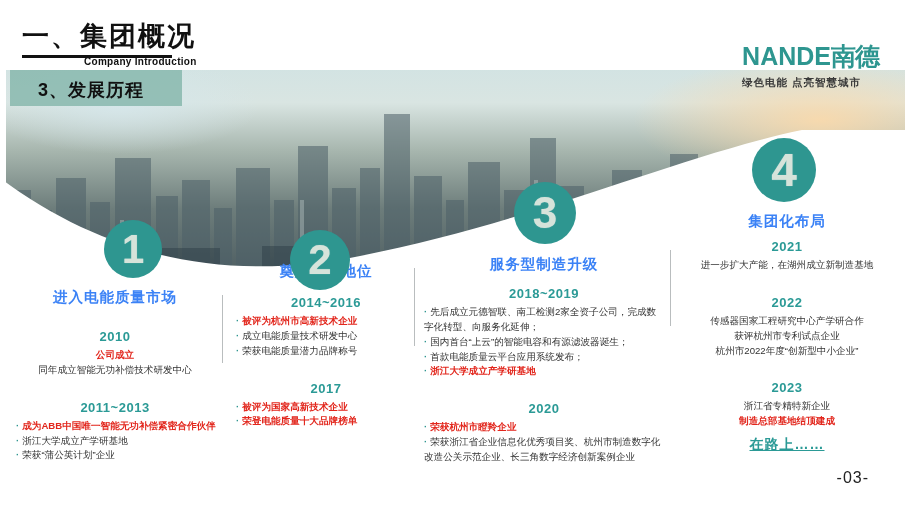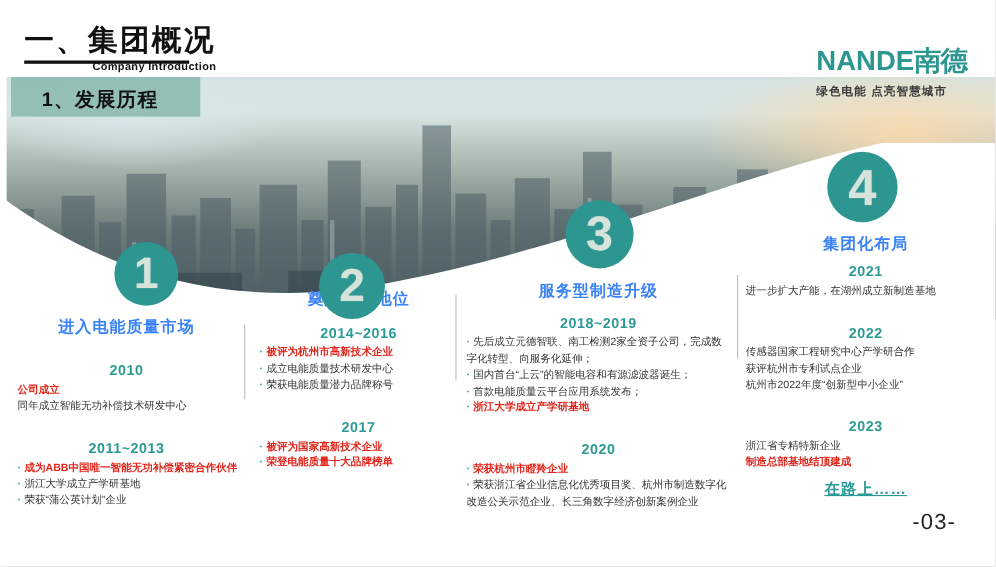--- a/index.html
+++ b/index.html
@@ -62,30 +62,30 @@
   .col-title{
     font-size:14.5px;font-weight:bold;color:#3b82f6;letter-spacing:1px;
     margin-bottom:8px;white-space:nowrap;
   }
   .yr{font-size:13px;font-weight:bold;color:#2b9a96;margin:22px 0 4px;letter-spacing:.5px;}
   .li{
     font-size:9.6px;color:#333;line-height:1.55;text-align:left;
     white-space:nowrap;
   }
   .li.wrap{white-space:normal;}
-  .li.center{text-align:left;}
+  .li.center{text-align:center;}
   .li.red{color:#e2261c;font-weight:bold;}
   .li.bullet::before{content:"·";color:#2e9690;font-weight:bold;margin-right:3px;}
   .tail{
     font-size:14px;font-weight:bold;color:#2b9a96;margin-top:7px;
     text-decoration:underline;letter-spacing:1px;
   }
   .vline{position:absolute;width:1px;background:#b9bdbe;z-index:4;}
   .pageno{
-    position:absolute;right:36px;bottom:28px;font-size:20px;color:#222;z-index:7;
+    position:absolute;right:36px;bottom:28px;font-size:16px;color:#222;z-index:7;
     letter-spacing:1px;
   }
   .edge-l{position:absolute;left:0;top:0;width:6px;height:515px;background:#fff;z-index:10;}
 </style>
 </head>
 <body>
 
 <div class="slide">
 
   <div class="photo">
@@ -158,21 +158,21 @@
   <div class="title-en">Company Introduction</div>
 
   <div class="logo-wrap">
     <div class="logo-main">
       <span>NAN</span><span>DE</span><span class="cjk">南德</span>
     </div>
     <div class="logo-sub">绿色电能 点亮智慧城市</div>
   </div>
 
   <div class="subtab"></div>
-  <div class="subtab-text">1、发展历程</div>
+  <div class="subtab-text">3、发展历程</div>
 
   <div class="circle" style="left:104px;top:220px;width:58px;height:58px;font-size:40px;">
     <span>1</span>
   </div>
   <div class="circle" style="left:290px;top:230px;width:60px;height:60px;font-size:42px;">
     <span>2</span>
   </div>
   <div class="circle" style="left:514px;top:182px;width:62px;height:62px;font-size:44px;">
     <span>3</span>
   </div>

